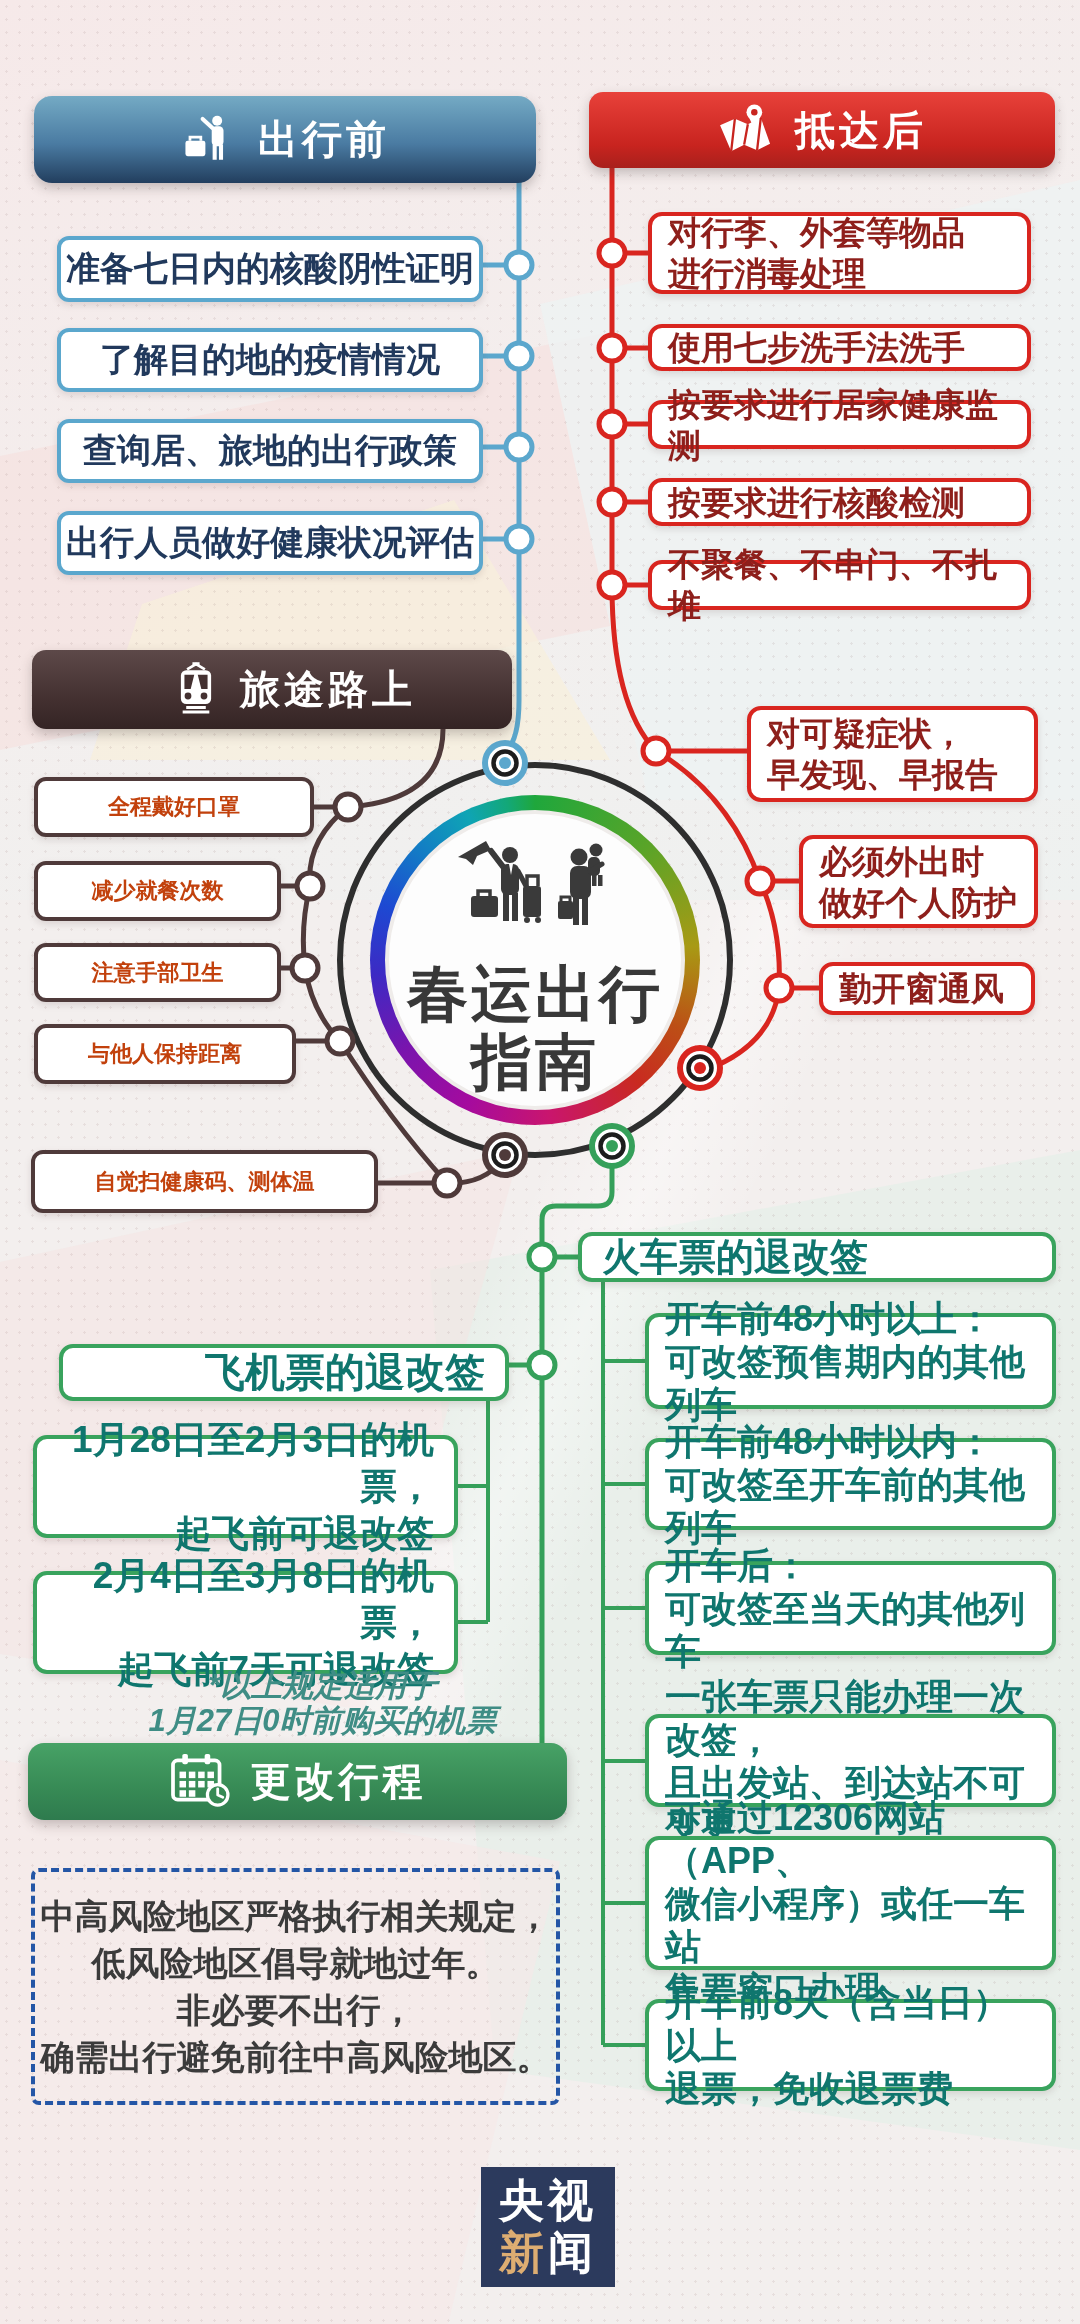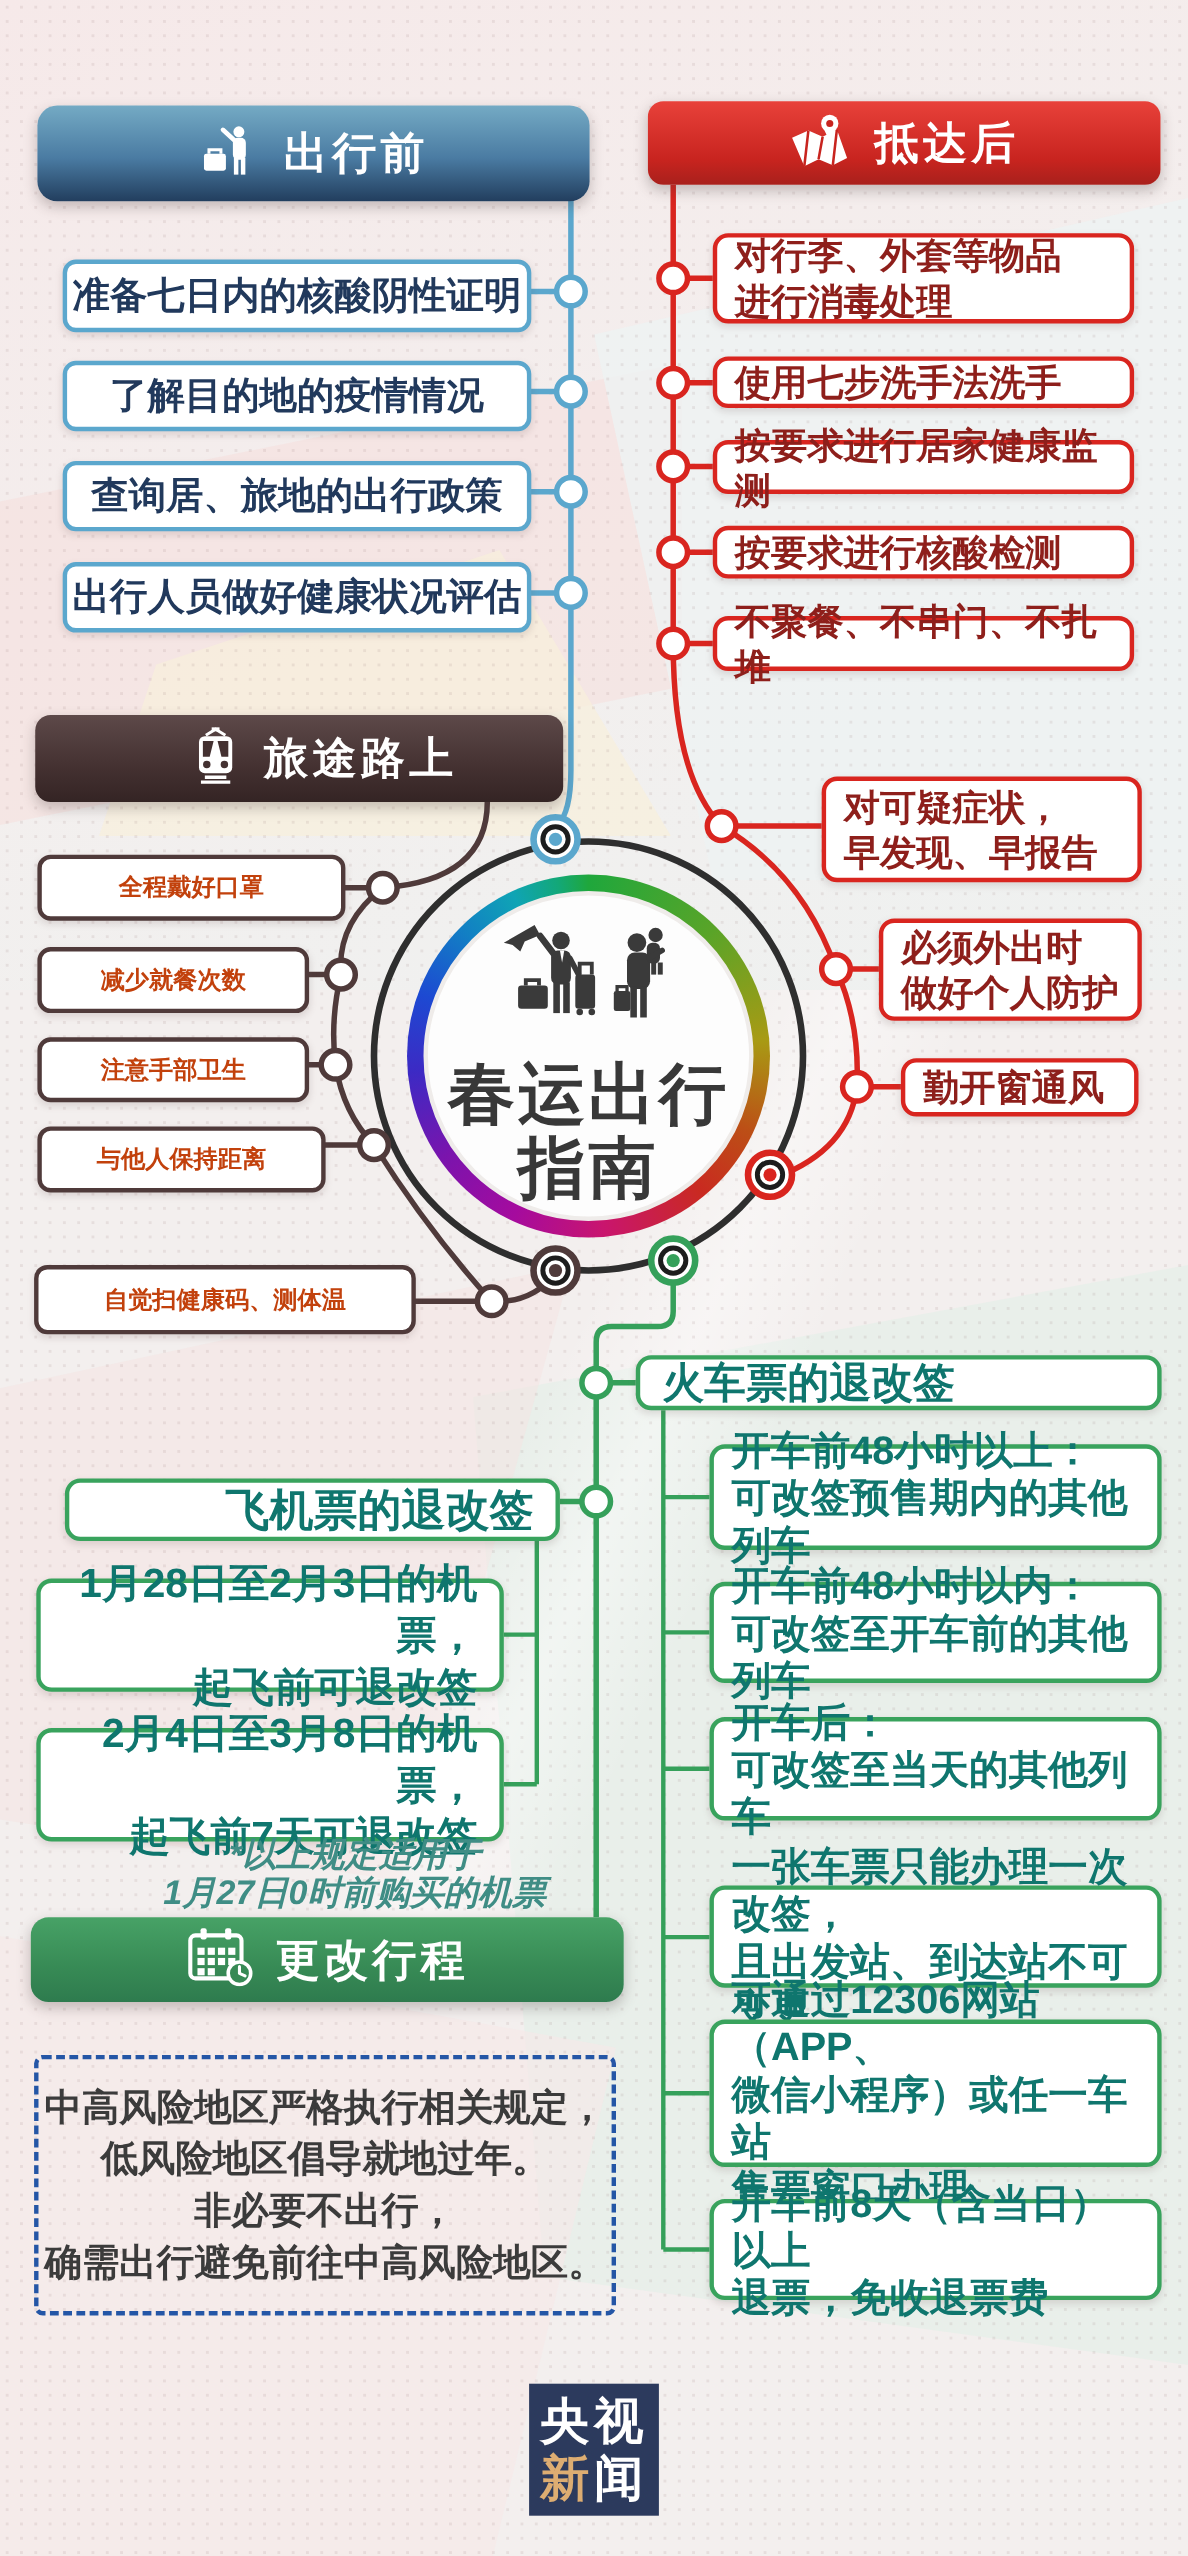--- a/index.html
+++ b/index.html
@@ -84,21 +84,21 @@
   
   .wires{position:absolute;left:0;top:0;z-index:2;}
   .wires path{fill:none;}
   .w-blue{stroke:#5ba7cd;stroke-width:5;}
   .w-red{stroke:#d9251f;stroke-width:5;}
   .w-brown{stroke:#4f3a3a;stroke-width:5;}
   .w-green{stroke:#35a05a;stroke-width:5;}
   .w-green-sub{stroke:#35a05a;stroke-width:4;}
   .nd{fill:#fff;stroke-width:5;}
   
-  .logo{position:absolute;left:481px;top:2167px;width:118px;height:120px;background:#2c3a5d;z-index:3;
+  .logo{position:absolute;left:481px;top:2167px;width:134px;height:120px;background:#2c3a5d;z-index:3;
     display:flex;flex-direction:column;align-items:center;justify-content:center;
     color:#fff;font-size:45px;font-weight:700;letter-spacing:4px;line-height:52px;}
   .logo .xin{color:#ddad72;}
 </style>
 </head>
 <body>
 
 <div id="poster">
 
   <div class="bg bg1"></div>

